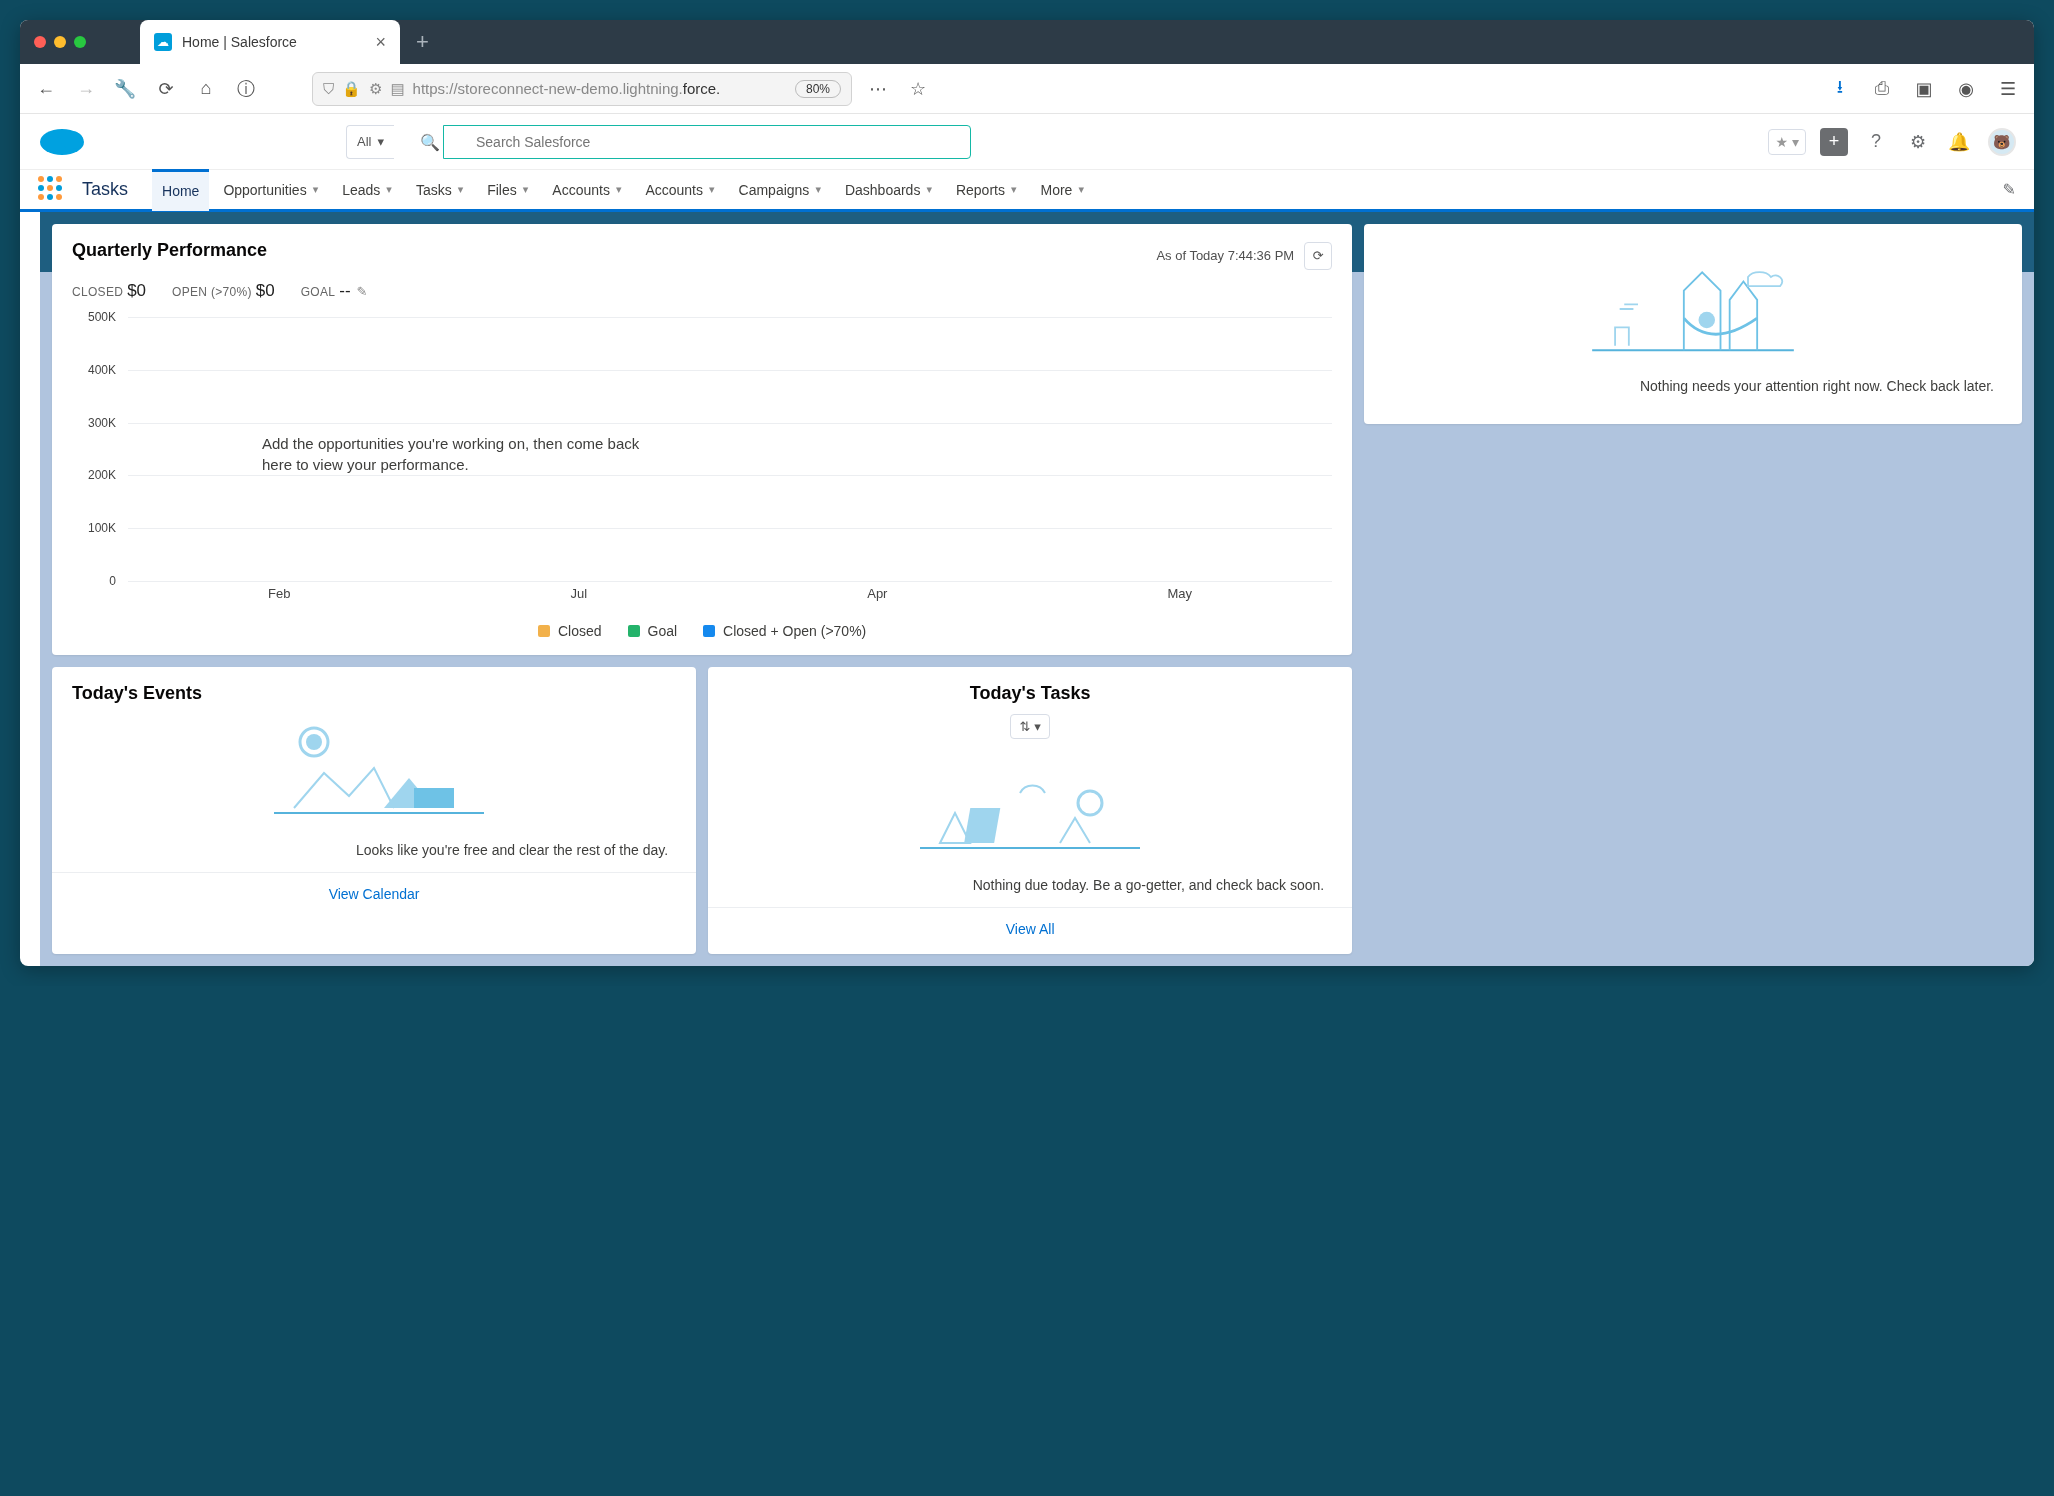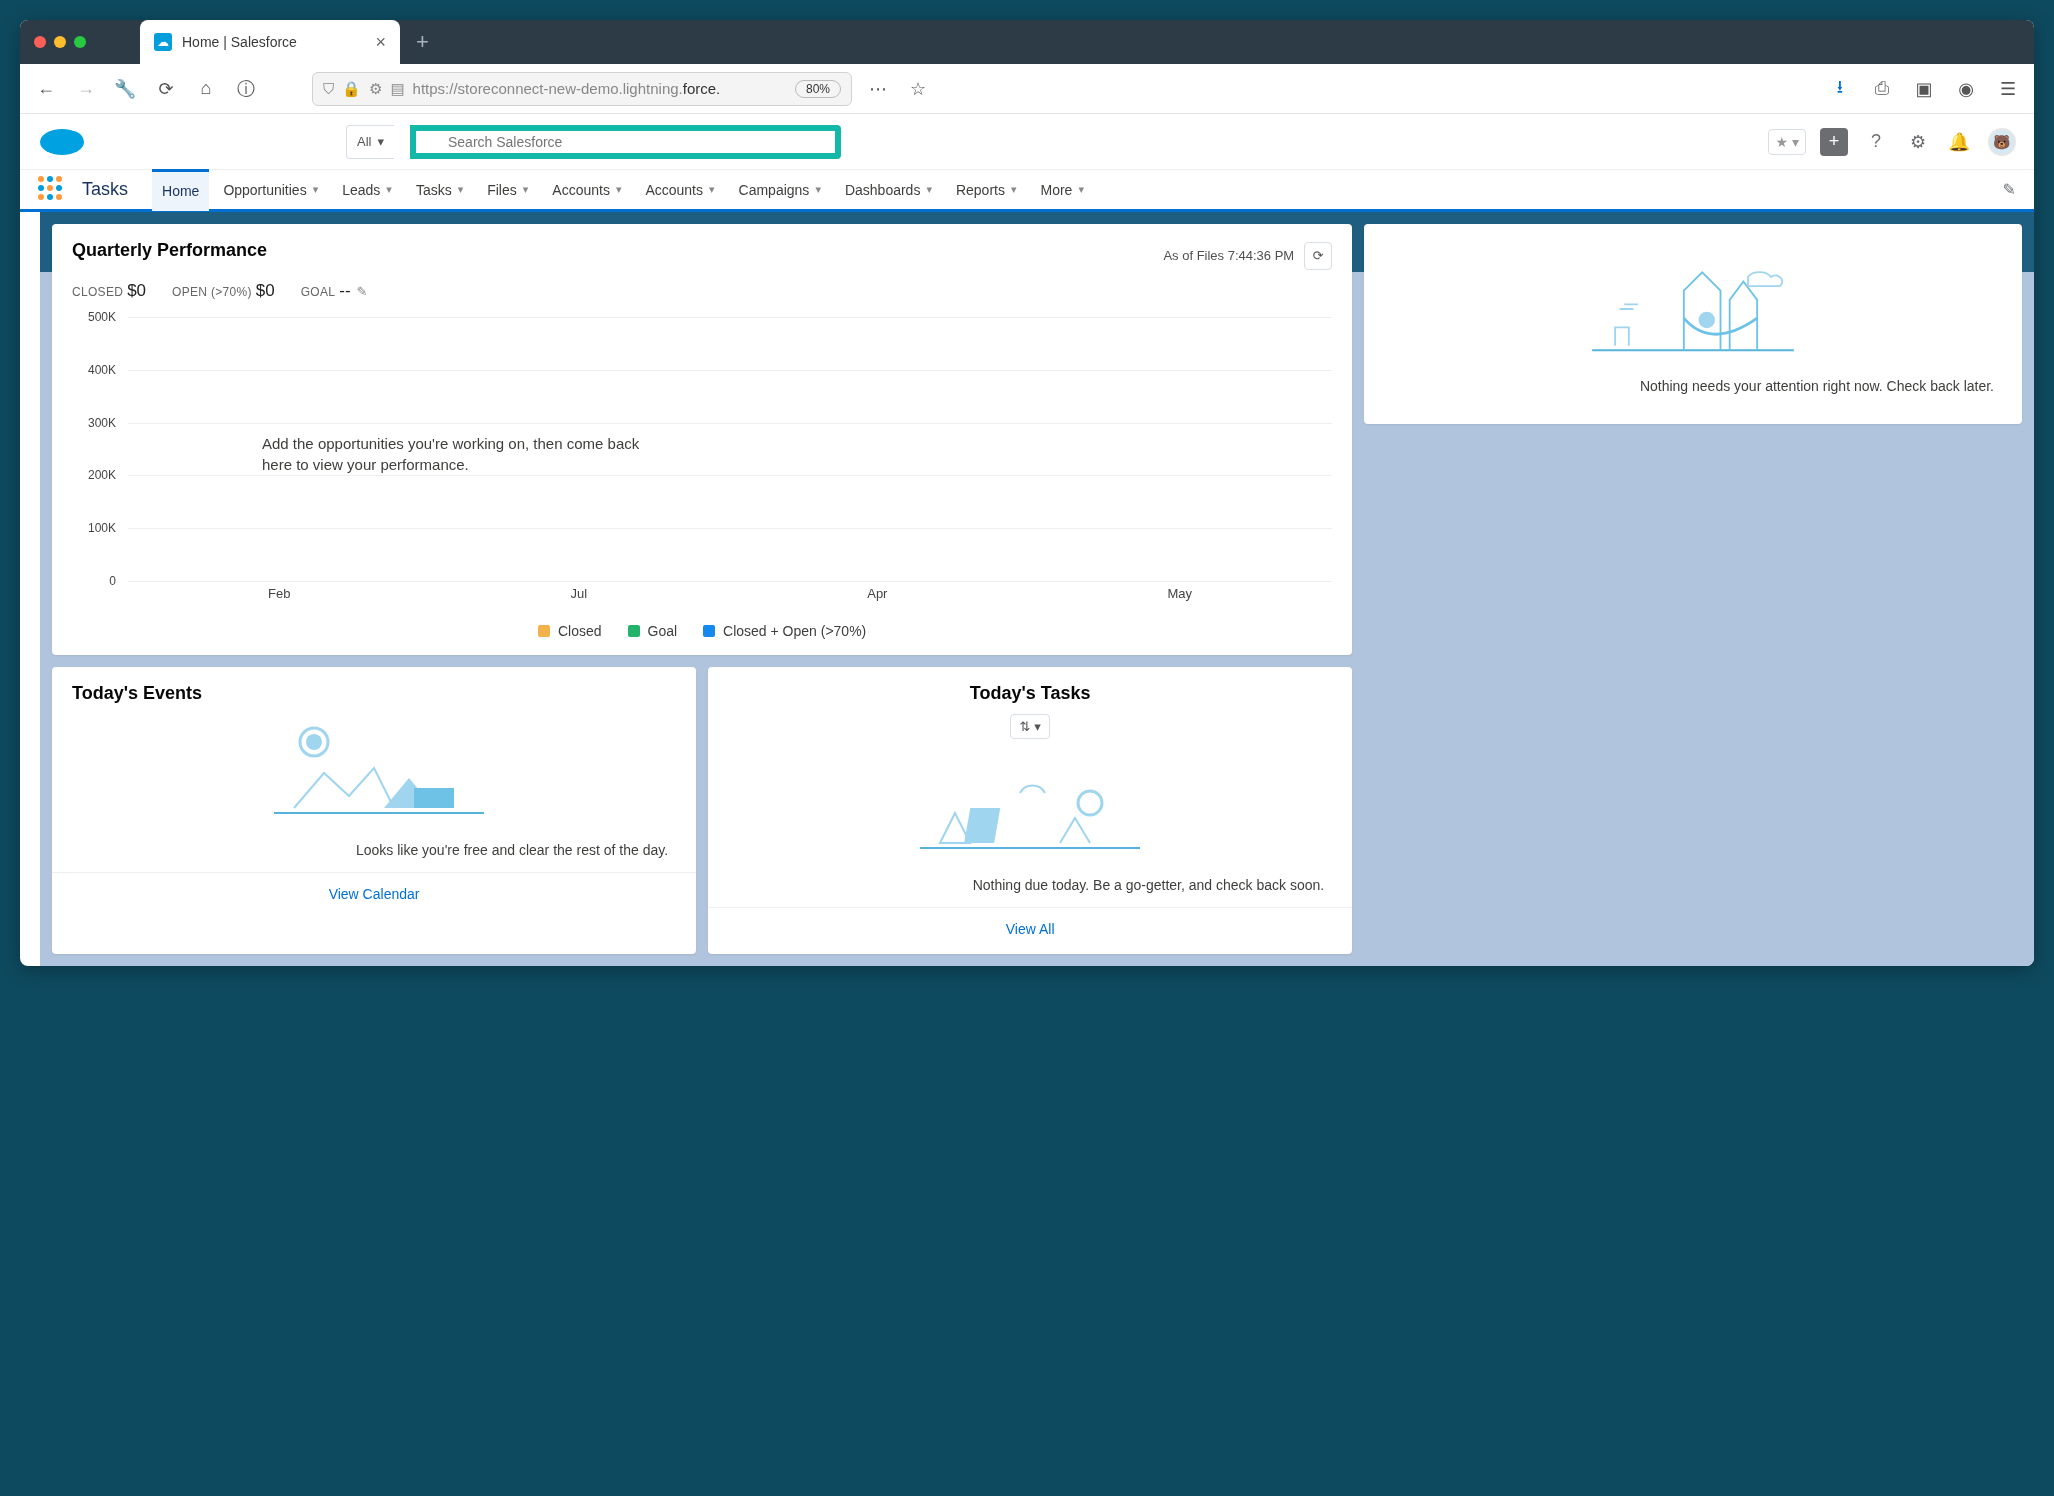--- a/index.html
+++ b/index.html
@@ -26,21 +26,21 @@
 .urlbar { flex: 0 0 540px; margin-left: 40px; height: 34px; background: #f4f4f4; border: 1px solid #d2d2d2; border-radius: 6px; display:flex; align-items:center; padding: 0 10px; gap: 8px; color: #888; font-size: 15px; }
 .urlbar .url-dark { color: #333; }
 .zoom-badge { border: 1px solid #bbb; border-radius: 12px; padding: 1px 10px; font-size: 12px; color: #333; margin-left:auto; }
 .tool-right { display:flex; align-items:center; gap:14px; margin-left:auto; }
 
 
 .sf-header { background: #fff; height: 56px; display:flex; align-items:center; padding: 0 18px; gap: 260px; border-bottom: 1px solid #eee; }
 .sf-logo { width: 48px; height: 32px; }
 .sf-search-wrap { display:flex; align-items:center; gap:16px; }
 .sf-search-scope { border: 1px solid #d8dde6; border-right:none; height: 34px; padding: 0 10px; display:flex; align-items:center; gap:6px; font-size:13px; color:#555; border-radius: 4px 0 0 4px; }
-.sf-search { border:6px solid #14b8a6; height:34px; width: 431px; padding: 0 10px 0 32px; font-size:14px; color:#888; border-radius: 0 4px 4px 0; position:relative; }
+.sf-search { border:1px solid #14b8a6; height:34px; width: 528px; padding: 0 10px 0 32px; font-size:14px; color:#888; border-radius: 0 4px 4px 0; position:relative;margin-left:33px; }
 .sf-search-box { position:relative; }
 .sf-search-icon { position:absolute; left:10px; top:50%; transform:translateY(-50%); color:#999; }
 .sf-header-right { display:flex; align-items:center; gap:14px; margin-left:auto; }
 .hicon { width:28px; height:28px; display:flex; align-items:center; justify-content:center; color:#6b6d70; cursor:pointer; font-size:18px; }
 .star-btn { border:1px solid #d8dde6; border-radius:4px; padding: 4px 6px; display:flex; align-items:center; gap:4px; color:#999; font-size:14px; }
 .plus-btn { width:28px; height:28px; background:#6b6d70; color:#fff; border-radius:4px; display:flex; align-items:center; justify-content:center; font-size:18px;}
 .avatar { width:28px; height:28px; border-radius:50%; background:#d5e9f3; border:2px solid #e6e6e6; display:flex; align-items:center; justify-content:center; font-size:14px; }
 
 
 .sf-nav { background:#fff; height:42px; display:flex; align-items:center; padding: 0 18px; gap: 4px; border-bottom: 3px solid #0070d2; }
@@ -225,21 +225,21 @@
       <span class="nav-edit">✎</span>
   </div>
 
   <div class="sf-body">
     <div class="col-left">
 
       <div class="card">
         <div class="qp-head">
           <div class="card-title">Quarterly Performance</div>
           <div class="qp-ts">
-            <span>As of Files 7:44:36 PM</span>
+            <span>As of Today 7:44:36 PM</span>
             <span class="refresh-btn">⟳</span>
           </div>
         </div>
         <div class="qp-metrics">
           <div><span class="metric-label">CLOSED</span><span class="metric-value">$0</span></div>
           <div><span class="metric-label">OPEN (&gt;70%)</span><span class="metric-value">$0</span></div>
           <div><span class="metric-label">GOAL</span><span class="metric-value">--</span><span class="pencil">✎</span></div>
         </div>
         <div class="chart-area" id="chart-area">
           <div class="chart-msg">Add the opportunities you're working on, then come back here to view your performance.</div>

